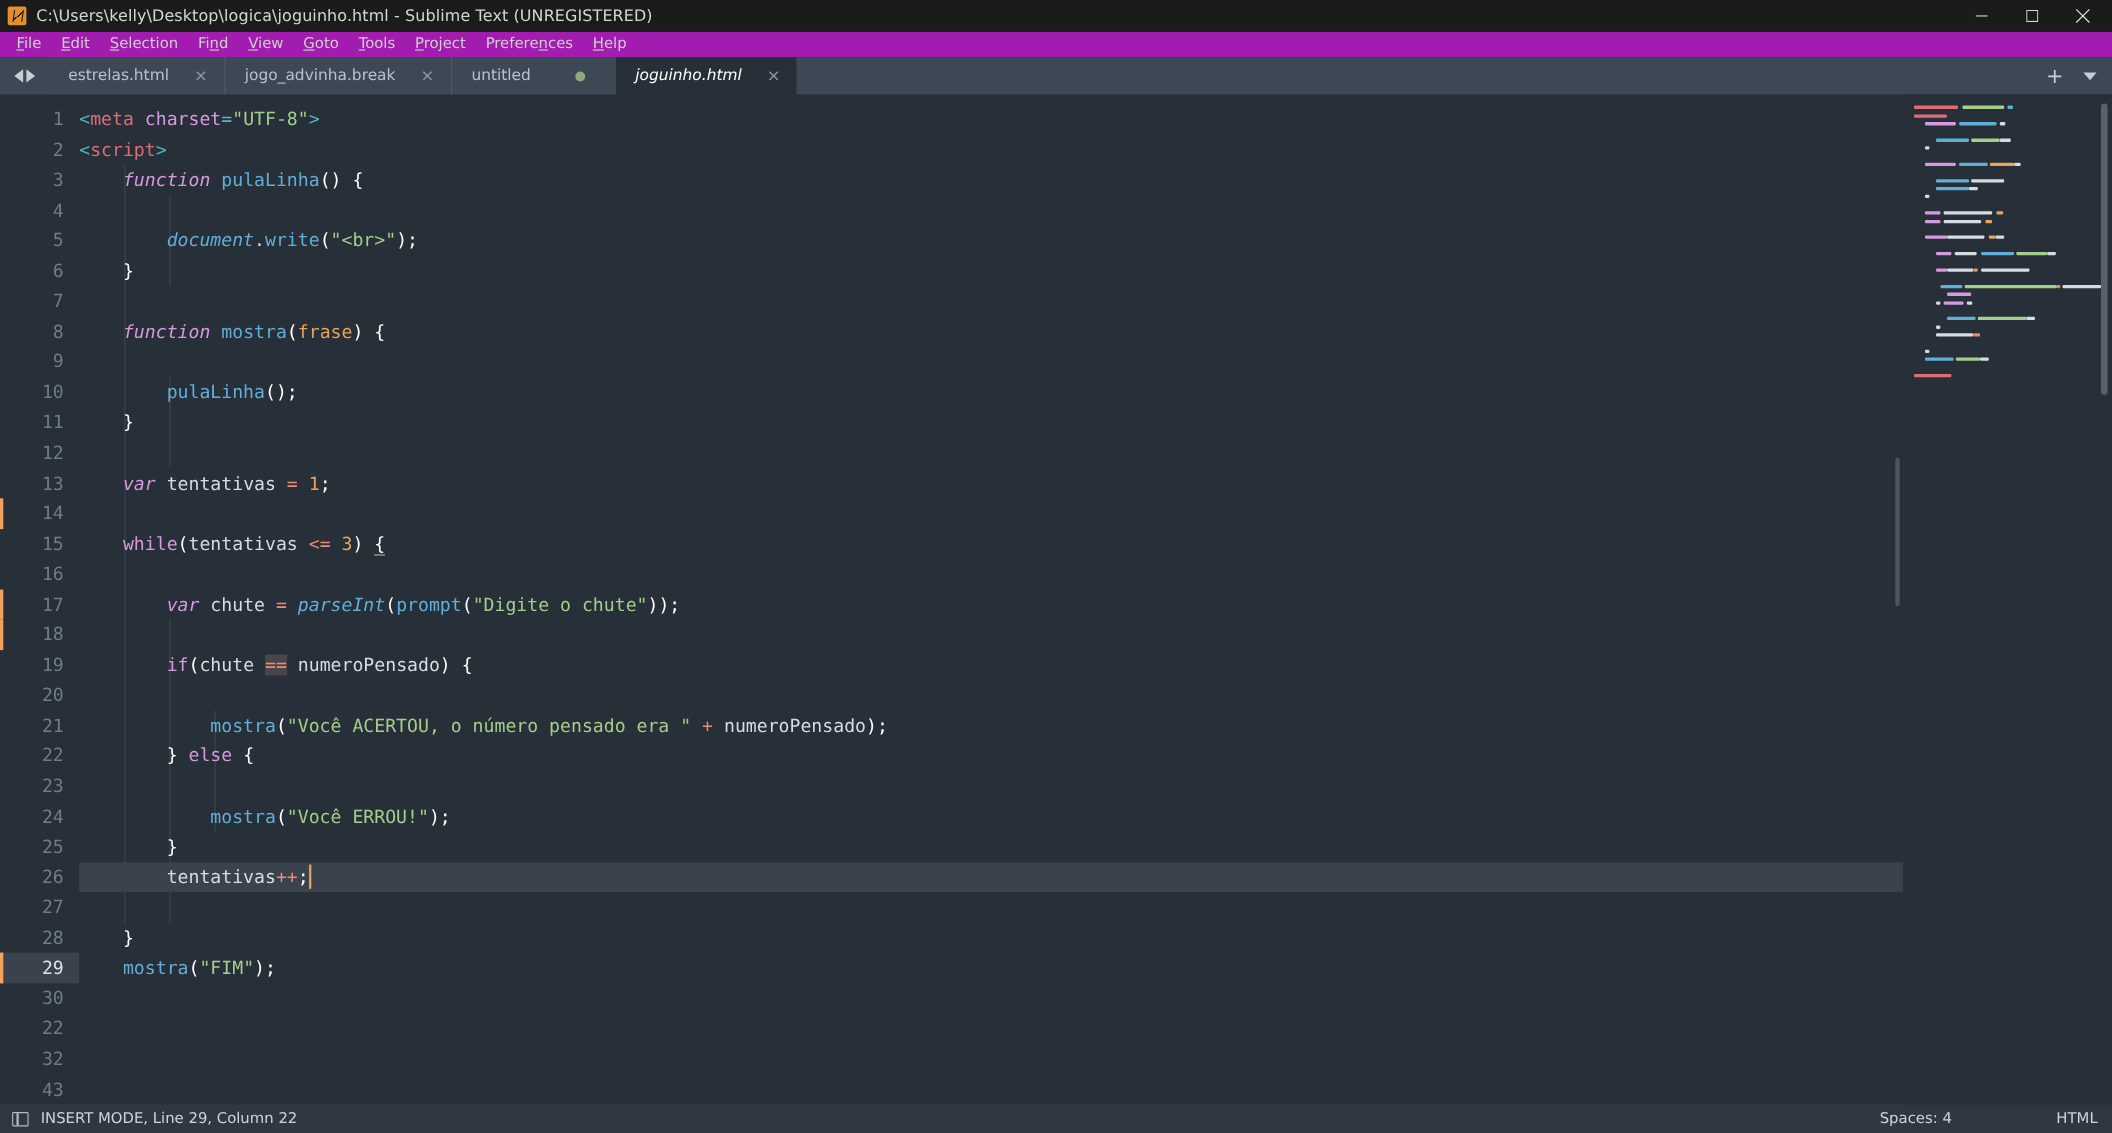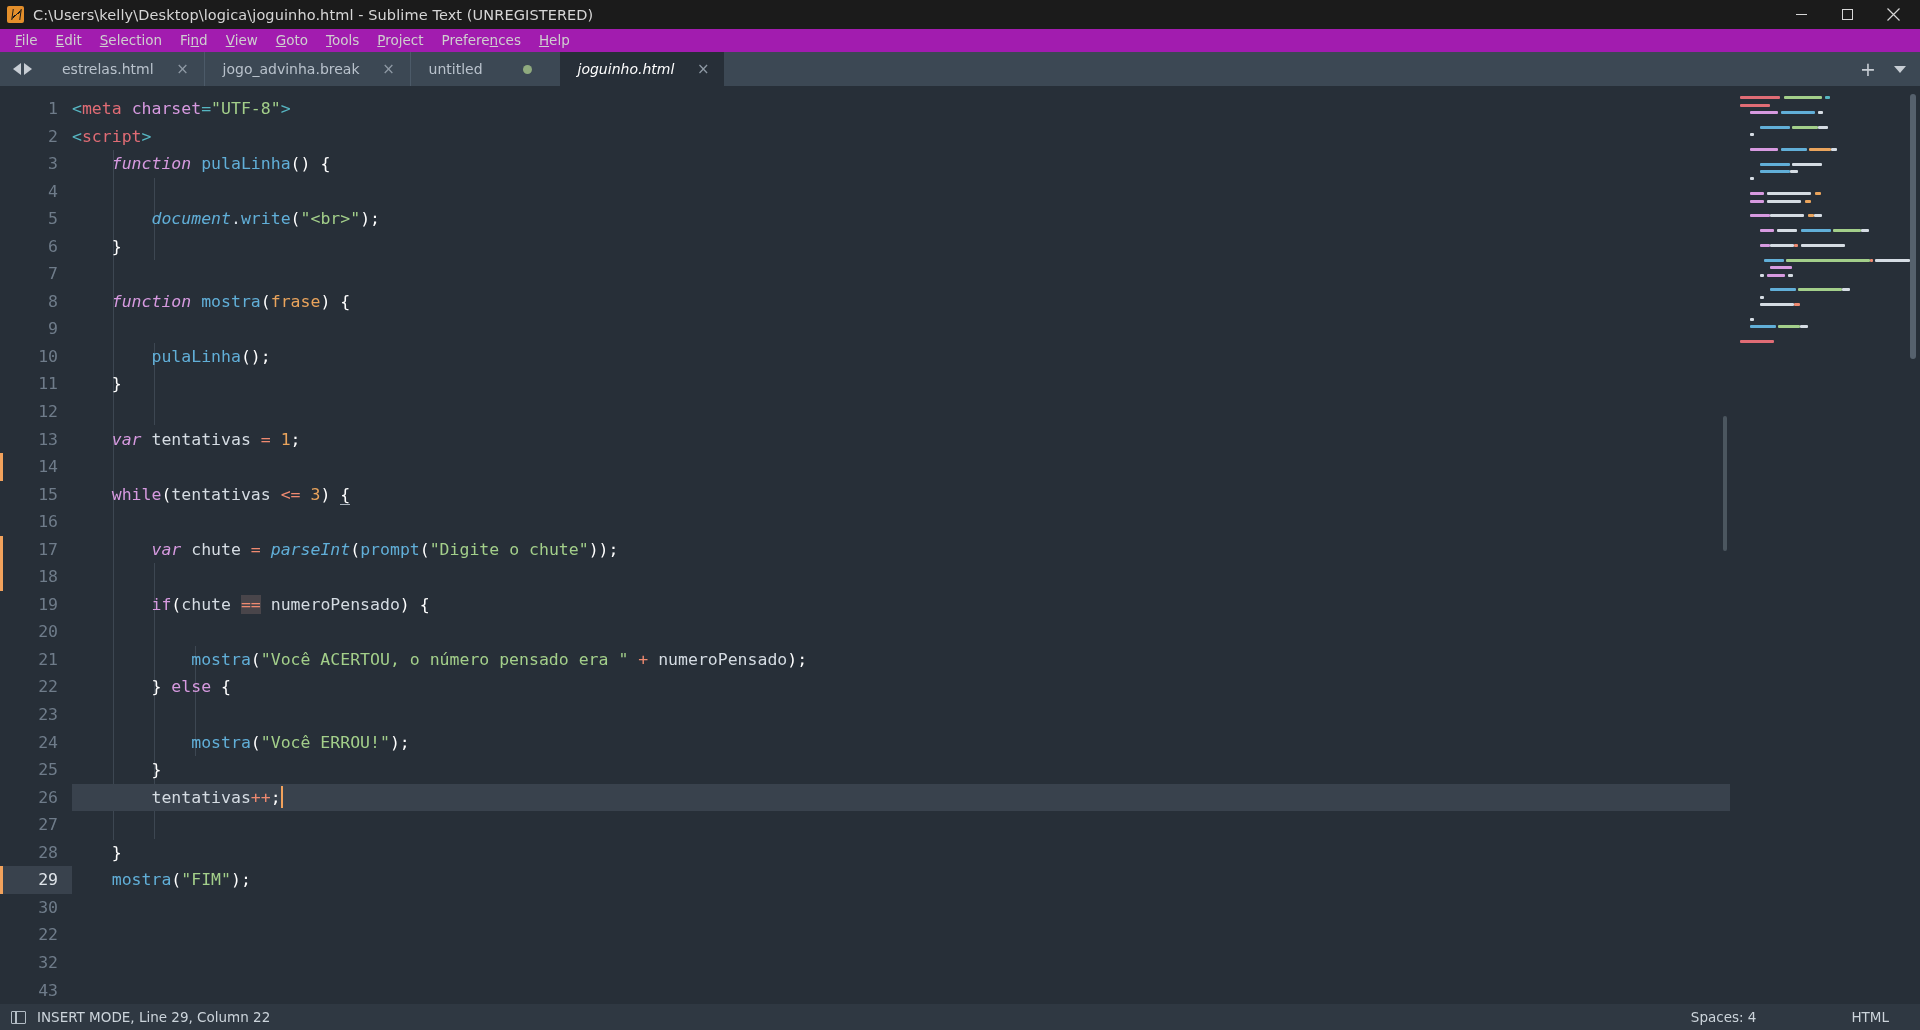--- a/index.html
+++ b/index.html
@@ -248,21 +248,21 @@
     content: ""; position: absolute; left: 3px; top: 0; bottom: 0;
     width: 1.5px; background: #b3bcc5;
   }
   #status-left { color: #ccd4db; font-size: 13.5px; }
   #status-right {
     position: absolute; right: 0; top: 0; height: 26px;
     display: flex; align-items: center;
   }
   .status-item { color: #ccd4db; font-size: 13.5px; }
   #status-spaces { margin-right: 95px; }
-  #status-syntax { margin-right: 31px; }
+  #status-syntax { margin-right: 13px; }
 </style>
 </head>
 <body>
 
 <div id="titlebar">
   <div id="app-logo"></div>
   <div id="title-text">C:\Users\kelly\Desktop\logica\joguinho.html - Sublime Text (UNREGISTERED)</div>
   <div id="window-controls">
     <div class="wc">
       <svg width="11" height="11" viewBox="0 0 11 11">

